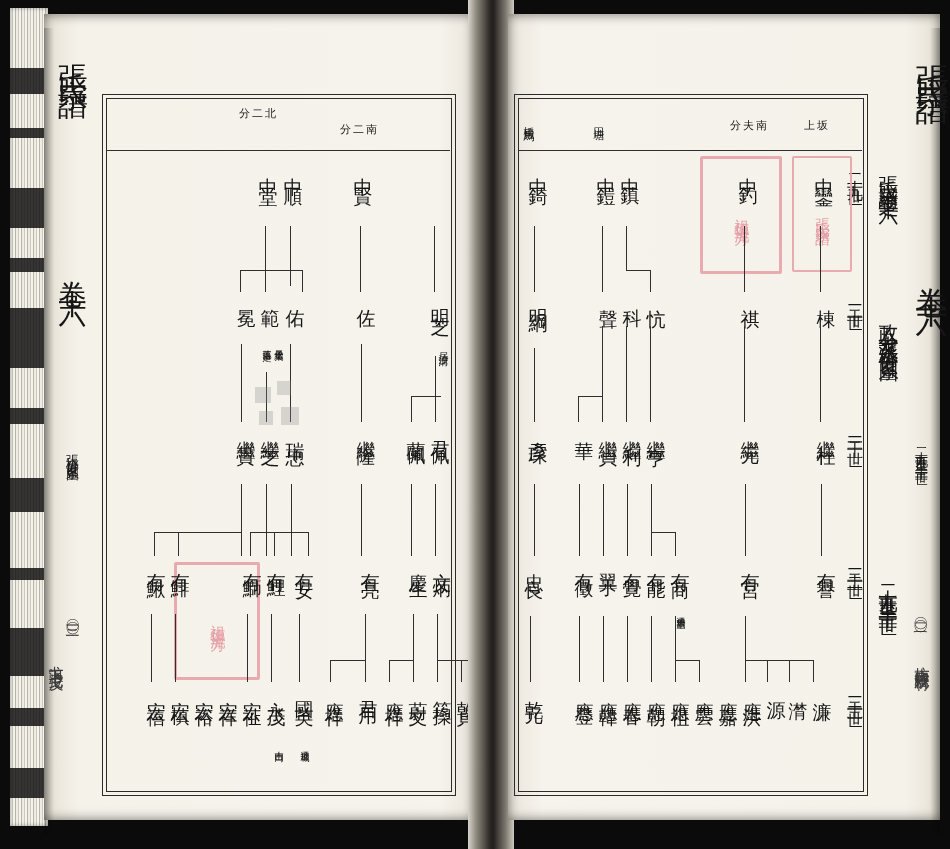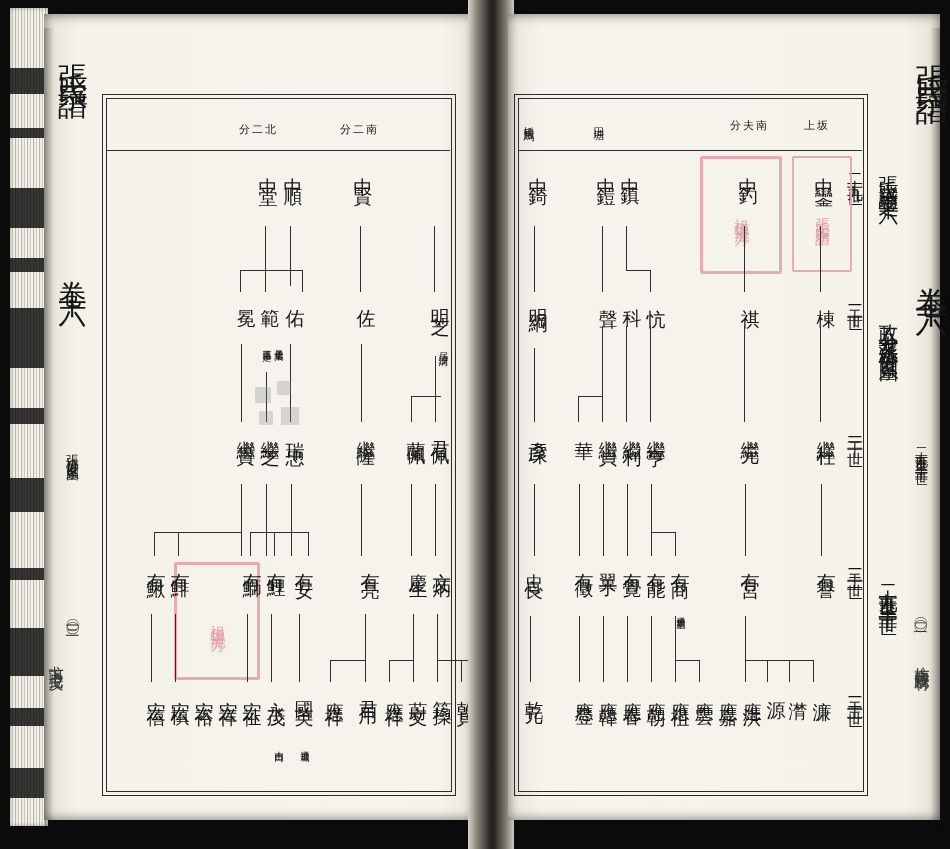--- a/index.html
+++ b/index.html
@@ -97,21 +97,21 @@
       <div class="col vtext" style="left:4px;top:640px;font-size:15px;letter-spacing:2px;color:#3a3a3a;">
         <span>戈河下宅戈反</span>
       </div>
 
       <div class="frame" style="left:58px;top:80px;width:352px;height:700px;">
         <div class="inner"></div>
       </div>
 
       <div class="ln h" style="left:62px;top:136px;width:344px;"></div>
 
-      <div class="col vtext" style="left:195px;top:110px;font-size:11px;letter-spacing:2px;writing-mode:horizontal-tb;">
+      <div class="col vtext" style="left:195px;top:94px;font-size:11px;letter-spacing:2px;writing-mode:horizontal-tb;">
         <span>分二北</span>
       </div>
       <div class="col vtext" style="left:296px;top:110px;font-size:11px;letter-spacing:2px;writing-mode:horizontal-tb;">
         <span>分二南</span>
       </div>
 
       <div class="col" style="left:212px;top:148px;font-size:19px;letter-spacing:10px;"><span>中堂</span></div>
       <div class="col" style="left:237px;top:148px;font-size:19px;letter-spacing:10px;"><span>中順</span></div>
       <div class="col" style="left:307px;top:148px;font-size:19px;letter-spacing:10px;"><span>中賢</span></div>
 

